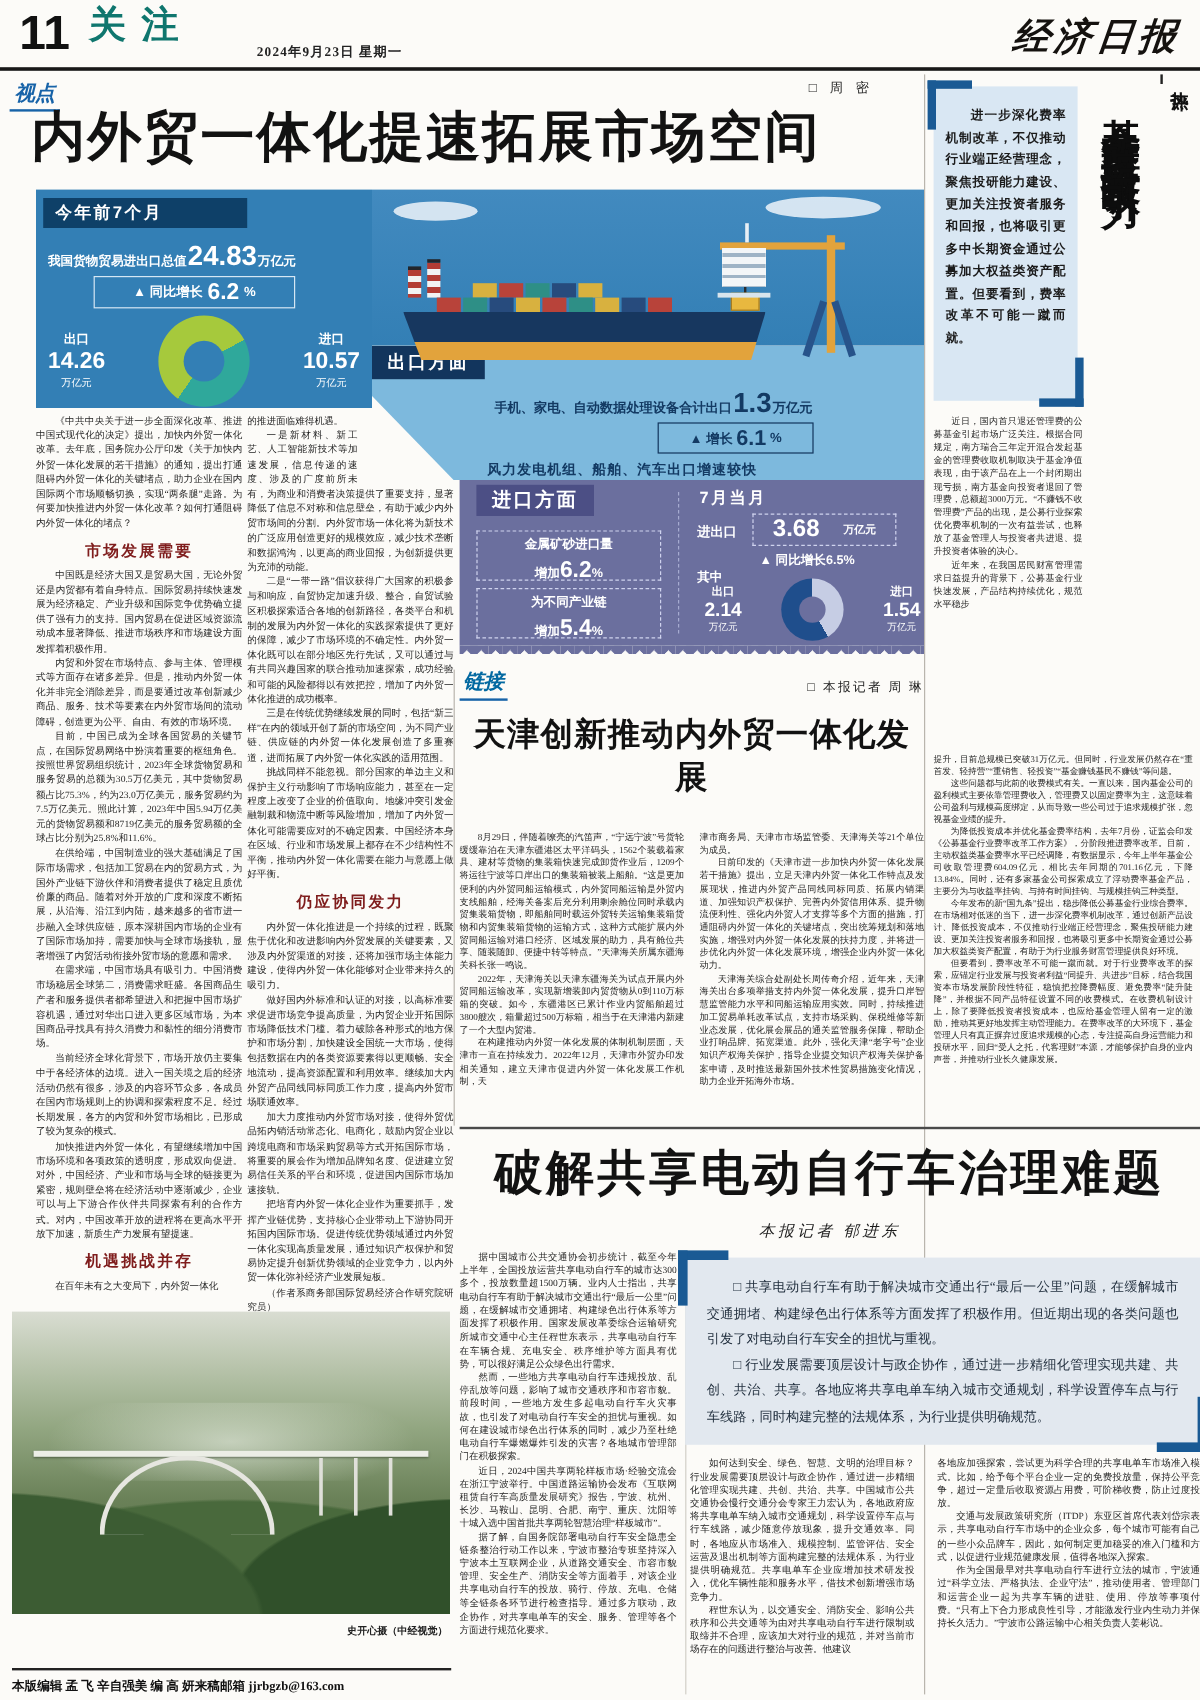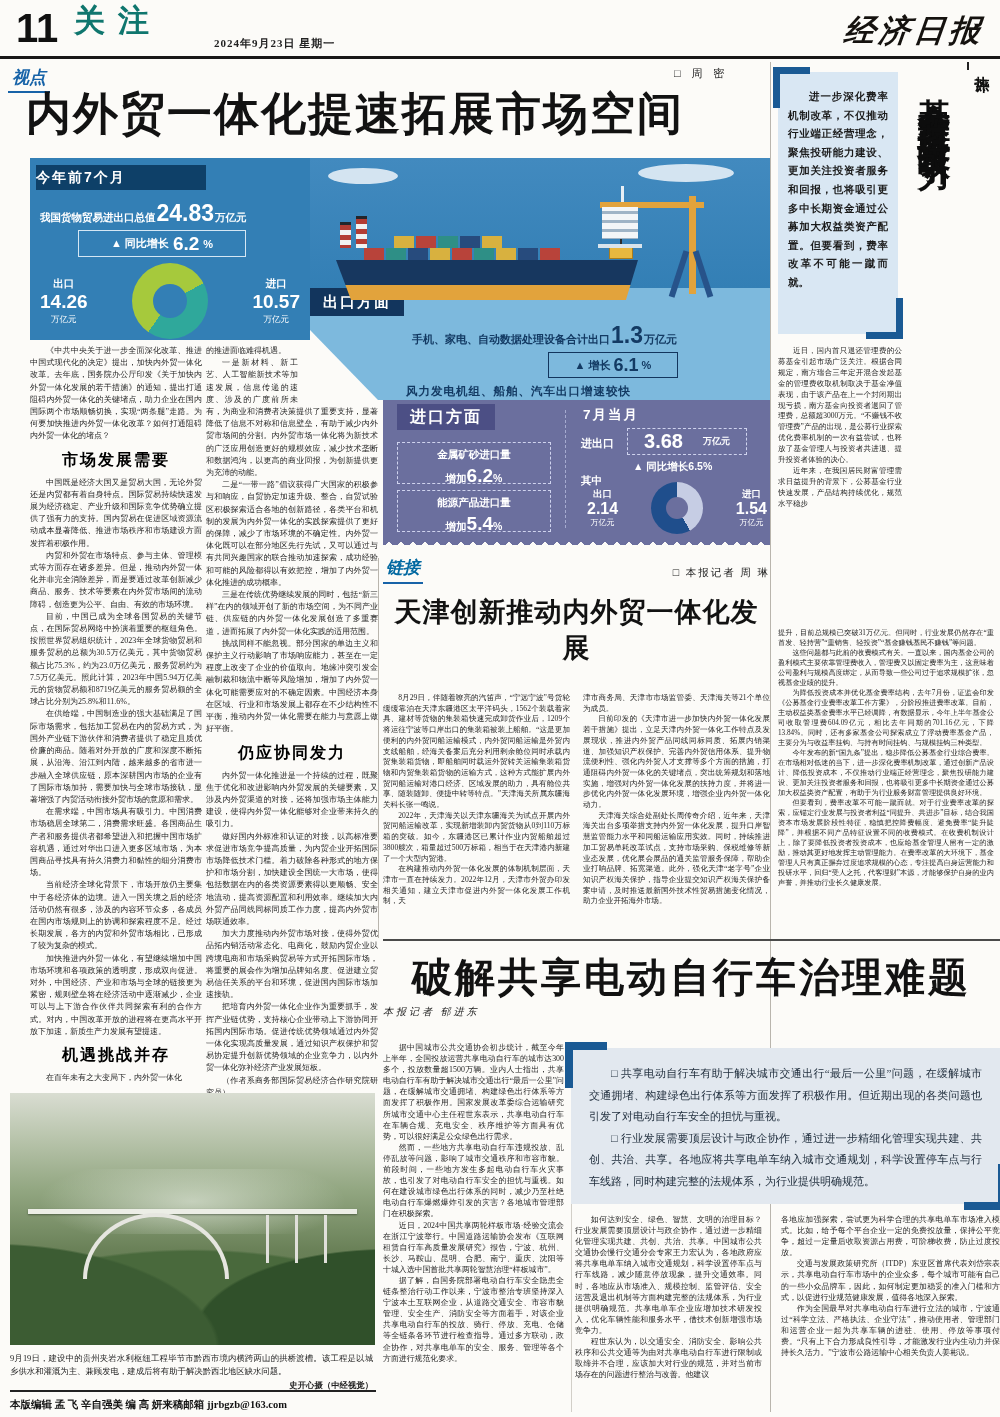--- a/index.html
+++ b/index.html
@@ -26,21 +26,21 @@
   .kicker{left:8px;top:66px;font-weight:bold;font-style:italic;font-size:17px;color:#1763a8;
           border-bottom:2.5px solid #1763a8;padding:0 4px 2px}
   .m-byline{left:674px;top:66px;font-size:11px;letter-spacing:4px;color:#222}
   .m-head{left:26px;top:84px;width:748px;font-family:"Liberation Sans",sans-serif;font-weight:bold;
           font-size:45px;letter-spacing:2px;white-space:nowrap;color:#121212}
 
   
   .ig-left{left:30px;top:158px;width:280px;height:182px;background:#337fb5;color:#fff;
            font-family:"Liberation Sans",sans-serif}
   .ig-period{position:absolute;left:6px;top:7px;width:170px;height:25px;background:#0e4068;
-             font-weight:bold;font-size:14px;letter-spacing:2px;display:flex;align-items:center;}
+             font-weight:bold;font-size:14px;letter-spacing:2px;display:flex;align-items:center;padding-left:10px}
   .ig-total{position:absolute;left:10px;top:42px;font-size:10.5px;font-weight:bold;white-space:nowrap}
   .big24{font-size:23px;margin:0 1px}
   .ig-ybox{position:absolute;left:48px;top:72px;width:168px;height:27px;border:1.5px solid #d5e7f4;
            display:flex;align-items:center;justify-content:center;gap:4px;font-size:11px;font-weight:bold}
   .y-val{font-size:19px}
   .ig-drow{position:absolute;left:0;top:104px;width:280px;height:78px;display:flex;align-items:center;
            justify-content:space-between;padding:0 10px}
   .d-side{text-align:center;font-size:10.5px;font-weight:bold;line-height:1.25}
   .d-val{font-size:19px;display:block}
   .d-unit{font-size:8.5px;font-weight:normal;display:block}
@@ -113,21 +113,21 @@
           background:conic-gradient(from 150deg,#1f4e8c 0 209deg,#c6cde4 209deg 360deg)}
   .donut2::after{content:"";position:absolute;inset:15px;background:#6b6f9e;border-radius:50%}
   .zigzag{left:383px;top:538px;width:387px;height:7px;
           background-image:linear-gradient(135deg,#6b6f9e 50%,transparent 50%),linear-gradient(225deg,#6b6f9e 50%,transparent 50%);
           background-size:12px 7px;background-repeat:repeat-x}
 
   
   .newsbody p{margin:0;text-indent:2em;text-align:justify;font-size:8px;line-height:12.2px;color:#1f1f1f}
   .newsbody p.cont{text-indent:0}
   .newsbody h4{margin:7px 0 6px;text-align:center;font-family:"Liberation Sans",sans-serif;
-               font-weight:bold;font-size:16px;letter-spacing:2px;color:#000000}
+               font-weight:bold;font-size:13px;letter-spacing:2px;color:#7f1d1d}
   .colA{left:30px;top:345px;width:172px;height:748px;overflow:hidden}
   .colB{left:206px;top:345px;width:172px;height:748px;overflow:hidden}
   .corner{float:right;width:80px;height:58px}
 
   
   .link-sec{left:383px;top:556px;width:387px;height:382px}
   .link-label{display:inline-block;font-weight:bold;font-style:italic;font-size:17px;color:#0369a1;
               border-bottom:2.5px solid #1763a8;padding:0 3px 3px}
   .link-byline{float:right;font-size:10.5px;letter-spacing:2px;margin-top:10px}
   .link-head{text-align:center;font-family:"Liberation Sans",sans-serif;font-weight:bold;font-size:27px;
@@ -151,21 +151,21 @@
                     border-right:7px solid #1a5a94;border-bottom:7px solid #1a5a94}
   .hot-nar{position:absolute;left:0;top:284px;width:124px;height:278px;overflow:hidden}
   .hot-nar p{font-size:7.5px;line-height:10.9px}
   .hot-wide{position:absolute;left:0;top:566px;width:216px;height:300px;overflow:hidden}
   .hot-wide p{font-size:7.2px;line-height:10px}
 
   
   .bottom-sec{left:383px;top:946px;width:617px;height:468px}
   .b-head{text-align:center;font-family:"Liberation Sans",sans-serif;font-weight:bold;font-size:40px;
           letter-spacing:3px;margin-top:4px;color:#121212}
-  .b-byline{font-size:10px;letter-spacing:3px;margin-top:0;font-style:italic}
+  .b-byline{text-align:center;font-size:13px;letter-spacing:3px;margin-top:12px;font-style:italic}
   .b-c1{position:absolute;left:0;top:96px;width:181px;height:372px;overflow:hidden}
   .b-c2{position:absolute;left:192px;top:268px;width:187px;height:200px;overflow:hidden}
   .b-c3{position:absolute;left:398px;top:268px;width:219px;height:200px;overflow:hidden}
   .b-c1 p,.b-c2 p,.b-c3 p{font-size:7.9px;line-height:11.1px}
   .b-box{position:absolute;left:188px;top:102px;width:429px;height:156px;background:#e2e8ef;padding:15px 18px}
   .b-box p{font-size:11px;line-height:21.5px;text-indent:2em;text-align:justify;color:#1d2b3a;margin:0}
   .b-box::before{content:"";position:absolute;left:-6px;top:-6px;width:34px;height:38px;
                  border-left:8px solid #1a5a94;border-top:8px solid #1a5a94}
   .b-box::after{content:"";position:absolute;right:-6px;bottom:-6px;width:34px;height:38px;
                 border-right:8px solid #1a5a94;border-bottom:8px solid #1a5a94}
@@ -286,21 +286,21 @@
     <div class="ig-exp-note">风力发电机组、船舶、汽车出口增速较快</div>
   </div>
 
   <div class="abs ig-imp">
     <div class="ig-imp-label">进口方面</div>
     <div class="ig-dash dash1">
       <span>金属矿砂进口量</span><br>
       <span>增加</span><span class="iv">6.2</span><span>%</span>
     </div>
     <div class="ig-dash dash2">
-      <span>能源产品进口量</span><br>
+      <span>为不同产业链</span><br>
       <span>增加</span><span class="iv">5.4</span><span>%</span>
     </div>
     <div class="ig-vdash"></div>
     <div class="j-title">7月当月</div>
     <div class="j-io">进出口</div>
     <div class="j-iobox">
       <span class="j-ioval">3.68</span>
       <span>万亿元</span>
     </div>
     <div class="j-yoy">▲ 同比增长6.5%</div>
@@ -413,21 +413,20 @@
 
   <div class="abs photo">
     <div class="p-mist"></div>
     <div class="p-deck"></div>
     <div class="p-arch"></div>
     <div class="pier pi1"></div>
     <div class="pier pi2"></div>
     <div class="pier pi3"></div>
   </div>
   <div class="abs caption">
-    <span>9月19日，建设中的贵州夹岩水利枢纽工程毕节市黔西市境内横跨两山的拱桥渡槽。该工程是以城乡供水和灌溉为主、兼顾发电，建成后将有助于解决黔西北地区缺水问题。</span>
     <span class="credit">史开心摄（中经视觉）</span>
   </div>
   <div class="abs pfooter">
     <span>本版编辑 孟 飞 辛自强</span>
     <span>美 编 高 妍</span>
     <span>来稿邮箱 jjrbgzb@163.com</span>
   </div>
 
 </div>
 

